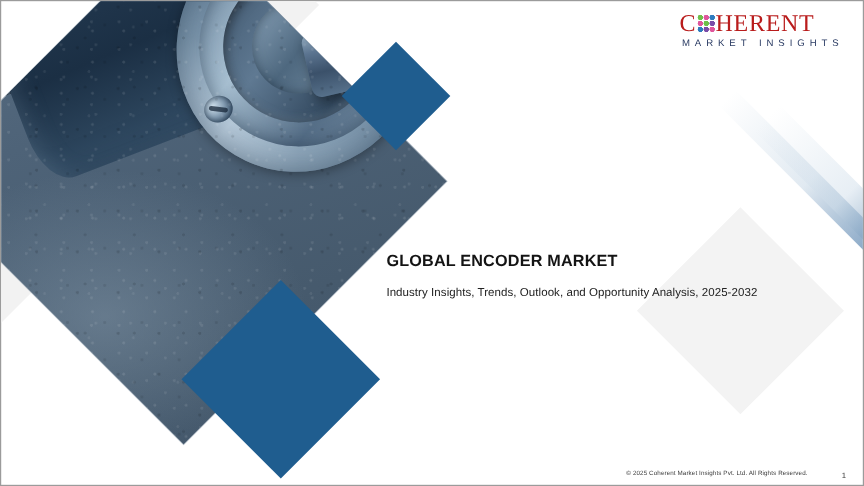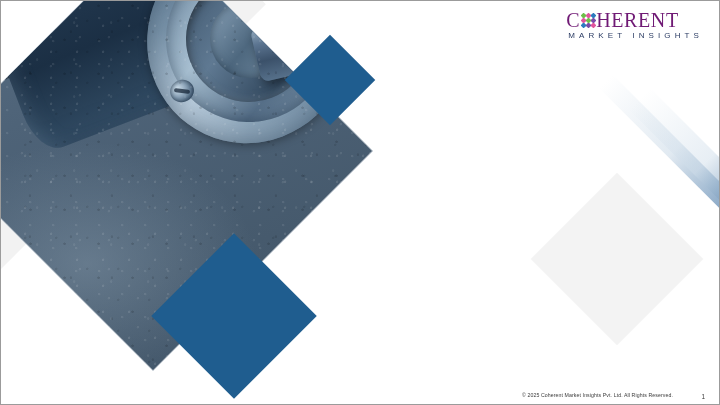--- a/index.html
+++ b/index.html
@@ -212,21 +212,21 @@
     background: linear-gradient(180deg, #7e97ad 0%, #42586e 50%, #6d869c 100%);
     transform: rotate(-21deg);
     box-shadow: inset 0 0 8px rgba(10,24,40,.55);
   }
 
   
   #logo { position: absolute; right: 16px; top: 9px; text-align: left; }
   #logo-word {
     font-family: "Liberation Serif", serif;
     font-size: 20px;
-    color: #701a75;
+    color: #b91c1c;
     letter-spacing: .6px;
     line-height: 1;
     white-space: nowrap;
   }
   #logo-o {
     display: inline-block;
     width: 15px; height: 15px;
     vertical-align: -1px;
     margin: 0 .5px;
     background-color: #ffffff;
@@ -322,19 +322,23 @@
   </div>
 
   <div class="deco diamond-blue" id="diamond-blue-small"></div>
   <div class="deco diamond-blue" id="diamond-blue-large"></div>
 
   <div id="logo">
     <div id="logo-word"><span>C</span><span id="logo-o"></span><span>HERENT</span></div>
     <div id="logo-tagline">MARKET INSIGHTS</div>
   </div>
 
+  <div id="title-block">
+    <h1 id="page-title">GLOBAL ENCODER MARKET</h1>
+    <p id="page-subtitle">Industry Insights, Trends, Outlook, and Opportunity Analysis, 2025-2032</p>
+  </div>
 
   <div id="footer">
     <div id="footer-copyright">© 2025 Coherent Market Insights Pvt. Ltd. All Rights Reserved.</div>
     <div id="footer-pagenum">1</div>
   </div>
 
 </div>
 
 </body></html>

